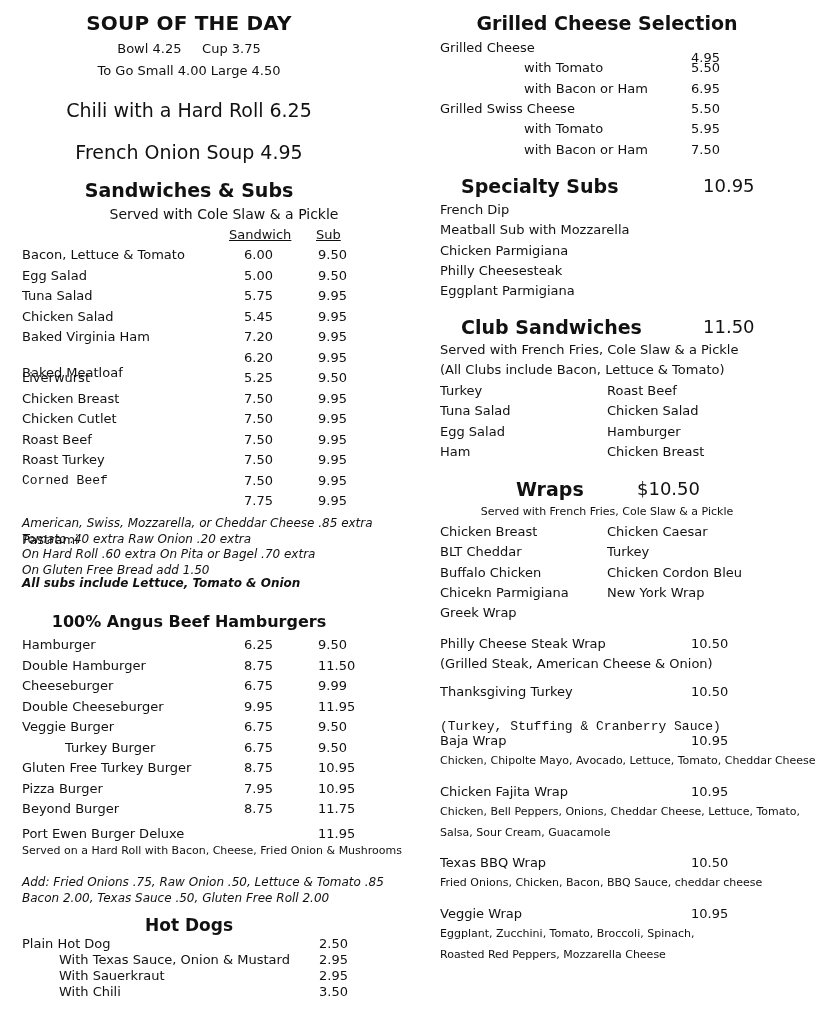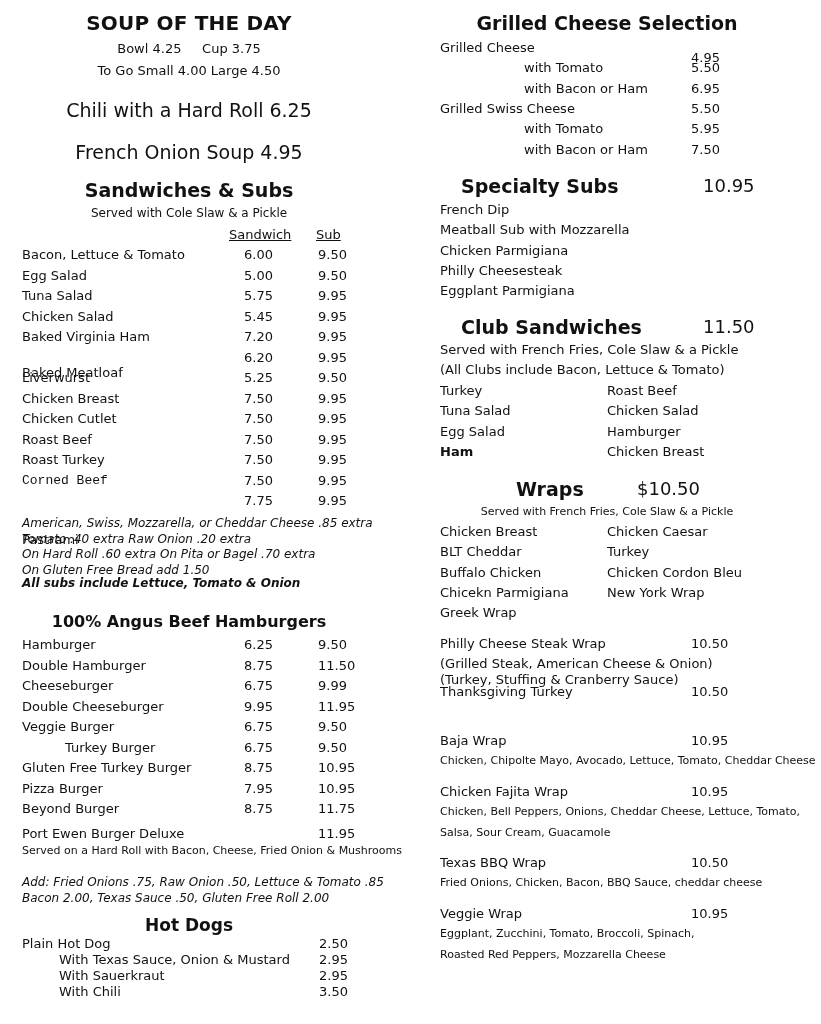--- a/index.html
+++ b/index.html
@@ -3,21 +3,21 @@
 <meta charset="utf-8">
 <style>
   * { box-sizing: border-box; margin: 0; padding: 0; }
   html, body { width: 821px; height: 1024px; background: #ffffff; overflow: hidden; }
   body { position: relative; font-family: "DejaVu Sans", sans-serif; color: #111; }
   .abs { position: absolute; white-space: nowrap; }
   .h1 { font-weight: bold; font-size: 20px; letter-spacing: 0.2px; }
   .h2 { font-weight: bold; font-size: 19px; }
   .big { font-size: 19px; }
   .t { font-size: 13px; }
-  .ts { font-size: 12px; }
+  .ts { font-size: 14px; margin-left: 35px; }
   .tx { font-size: 11px; }
   .it { font-style: italic; font-size: 12px; }
   .bi { font-weight: bold; font-style: italic; font-size: 12px; }
   .center { transform: translateX(-50%); }
   .ul { text-decoration: underline; }
   .price-big { font-size: 18px; }
 </style>
 </head>
 <body>
 
@@ -168,21 +168,21 @@
 
 <div>
   <div class="abs h2" style="left:461px; top:316px;">Club Sandwiches</div>
   <div class="abs price-big" style="left:703px; top:316px;">11.50</div>
   <div class="abs t" style="left:440px; top:342px;">Served with French Fries, Cole Slaw &amp; a Pickle</div>
   <div class="abs t" style="left:440px; top:362px;">(All Clubs include Bacon, Lettuce &amp; Tomato)</div>
   <div id="club-rows">
       <div class="abs t" style="left: 440px; top: 383px;">Turkey</div>
       <div class="abs t" style="left: 440px; top: 403.3px;">Tuna Salad</div>
       <div class="abs t" style="left: 440px; top: 423.6px;">Egg Salad</div>
-      <div class="abs t" style="left: 440px; top: 443.9px; font-weight: bold;">Ham</div>
+      <div class="abs t" style="left: 440px; top: 443.9px;">Ham</div>
       <div class="abs t" style="left: 607px; top: 383px;">Roast Beef</div>
       <div class="abs t" style="left: 607px; top: 403.3px;">Chicken Salad</div>
       <div class="abs t" style="left: 607px; top: 423.6px;">Hamburger</div>
       <div class="abs t" style="left: 607px; top: 443.9px;">Chicken Breast</div>
     </div>
 </div>
 
 <div>
   <div class="abs h2" style="left:516px; top:478px;">Wraps</div>
   <div class="abs price-big" style="left:637px; top:478px;">$10.50</div>
@@ -197,21 +197,21 @@
       <div class="abs t" style="left: 607px; top: 544.3px;">Turkey</div>
       <div class="abs t" style="left: 607px; top: 564.6px;">Chicken Cordon Bleu</div>
       <div class="abs t" style="left: 607px; top: 584.9px;">New York Wrap</div>
     </div>
   <div id="wrap-specials">
       <div class="abs t" style="left: 440px; top: 636px;">Philly Cheese Steak Wrap</div>
       <div class="abs t" style="left: 691px; top: 636px;">10.50</div>
       <div class="abs t" style="left: 440px; top: 656px;">(Grilled Steak, American Cheese &amp; Onion)</div>
       <div class="abs t" style="left: 440px; top: 684px;">Thanksgiving Turkey</div>
       <div class="abs t" style="left: 691px; top: 684px;">10.50</div>
-      <div class="abs t" style="left: 440px; top: 672px;">(Turkey, Stuffing &amp; Cranberry Sauce)</div>
+      <div class="abs t" style="left: 440px; top: 719px; font-family: Liberation Mono, monospace;">(Turkey, Stuffing &amp; Cranberry Sauce)</div>
       <div class="abs t" style="left: 440px; top: 733px;">Baja Wrap</div>
       <div class="abs t" style="left: 691px; top: 733px;">10.95</div>
       <div class="abs tx" style="left: 440px; top: 754px;">Chicken, Chipolte Mayo, Avocado, Lettuce, Tomato, Cheddar Cheese</div>
       <div class="abs t" style="left: 440px; top: 784px;">Chicken Fajita Wrap</div>
       <div class="abs t" style="left: 691px; top: 784px;">10.95</div>
       <div class="abs tx" style="left: 440px; top: 805px;">Chicken, Bell Peppers, Onions, Cheddar Cheese, Lettuce, Tomato,</div>
       <div class="abs tx" style="left: 440px; top: 826px;">Salsa, Sour Cream, Guacamole</div>
       <div class="abs t" style="left: 440px; top: 855px;">Texas BBQ Wrap</div>
       <div class="abs t" style="left: 691px; top: 855px;">10.50</div>
       <div class="abs tx" style="left: 440px; top: 876px;">Fried Onions, Chicken, Bacon, BBQ Sauce, cheddar cheese</div>

